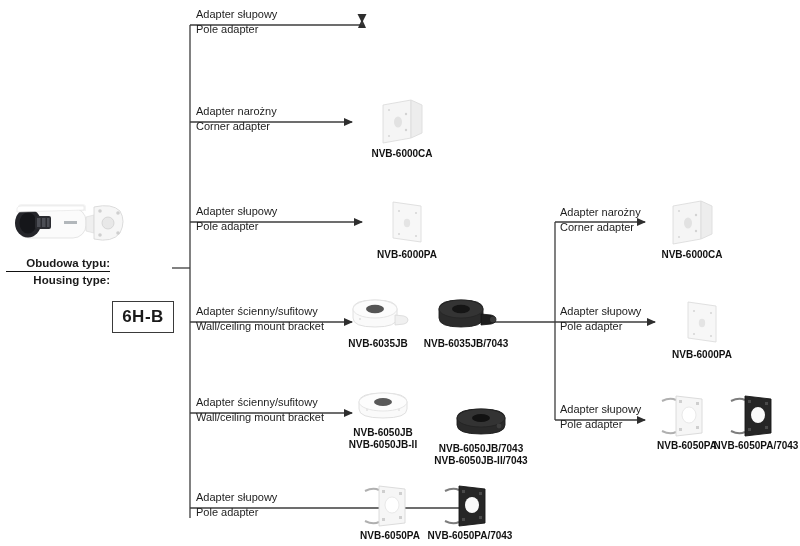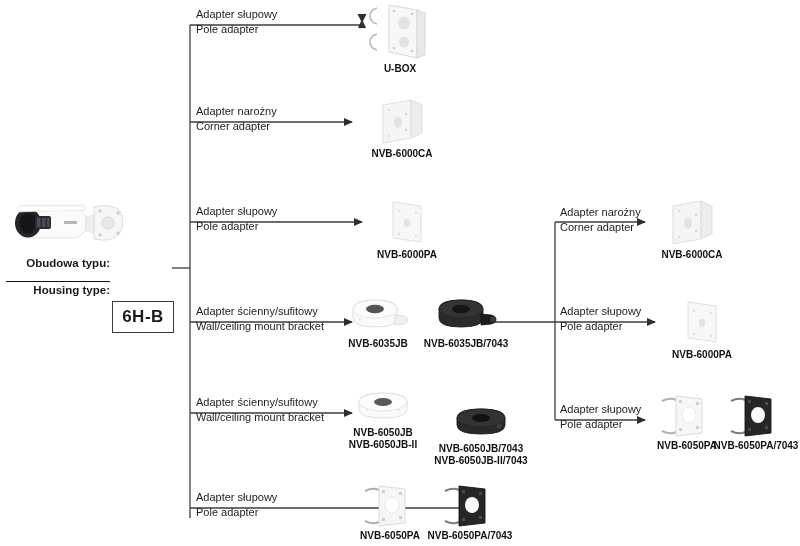--- a/index.html
+++ b/index.html
@@ -14,21 +14,21 @@
   #canvas{position:absolute;left:0;top:0;width:800px;height:546px;}
   .lines{position:absolute;left:0;top:0;width:800px;height:546px;pointer-events:none;}
 
   
   .camera-block{position:absolute;left:8px;top:193px;width:125px;}
   .cam-img{width:120px;height:62px;display:block;}
   .housing-label{
     position:absolute;left:6px;top:256px;width:104px;
     font-size:11.5px;font-weight:bold;line-height:14px;text-align:right;
   }
-  .housing-label .pl{display:block;border-bottom:1.4px solid #111;padding-bottom:11px;}
+  .housing-label .pl{display:block;border-bottom:1.4px solid #111;padding-bottom:1px;}
   .housing-label .en{display:block;padding-top:1px;}
   .housing-box{
     position:absolute;left:112px;top:253px;width:60px;height:30px;
     border:1.4px solid #3a3a3a;
     display:flex;align-items:center;justify-content:center;
     font-size:17px;font-weight:bold;letter-spacing:.5px;
     background:#fff;
     margin-top:48px;
   }
 
@@ -120,35 +120,20 @@
   <div class="housing-label">
     <span class="pl">Obudowa typu:</span>
     <span class="en">Housing type:</span>
   </div>
   <div class="housing-box">6H-B</div>
 
   <div class="blabel" style="left:196px;top:7px;width:170px;">
     <span class="pl">Adapter słupowy</span>
     <span class="en">Pole adapter</span>
   </div>
-  <div class="product" style="left:355px;top:2px;width:90px;">
-    <svg class="pimg" width="66" height="58" viewBox="0 0 66 58">
-      <path d="M10,6 q-7,2 -7,8 q0,6 7,8" fill="none" stroke="#b9b9b9" stroke-width="1.6"></path>
-      <path d="M10,32 q-7,2 -7,8 q0,6 7,8" fill="none" stroke="#b9b9b9" stroke-width="1.6"></path>
-      <path d="M22,3 L50,8 L50,56 L22,50 Z" fill="#f7f7f7" stroke="#d5d5d5" stroke-width="0.9"></path>
-      <path d="M50,8 L58,11 L58,53 L50,56 Z" fill="#e9e9e9" stroke="#d5d5d5" stroke-width="0.9"></path>
-      <ellipse cx="37" cy="21" rx="6" ry="6.5" fill="#e3e3e3"></ellipse>
-      <ellipse cx="37" cy="40" rx="5" ry="5.5" fill="#e3e3e3"></ellipse>
-      <circle cx="27" cy="9" r="1.3" fill="#cccccc"></circle>
-      <circle cx="45" cy="12" r="1.3" fill="#cccccc"></circle>
-      <circle cx="27" cy="46" r="1.3" fill="#cccccc"></circle>
-      <circle cx="45" cy="49" r="1.3" fill="#cccccc"></circle>
-    </svg>
-    <div class="pname">U-BOX</div>
-  </div>
 
   <div class="blabel" style="left:196px;top:104px;width:170px;">
     <span class="pl">Adapter narożny</span>
     <span class="en">Corner adapter</span>
   </div>
   <div class="product" style="left:355px;top:97px;width:94px;">
     <svg class="pimg" width="50" height="48" viewBox="0 0 50 48">
       <path d="M6,8 L34,3 L34,41 L6,46 Z" fill="#f5f5f5" stroke="#dcdcdc" stroke-width="0.9"></path>
       <path d="M34,3 L45,8 L45,36 L34,41 Z" fill="#ededed" stroke="#dcdcdc" stroke-width="0.9"></path>
       <ellipse cx="21" cy="25" rx="4" ry="5.5" fill="#e2e2e2"></ellipse>

